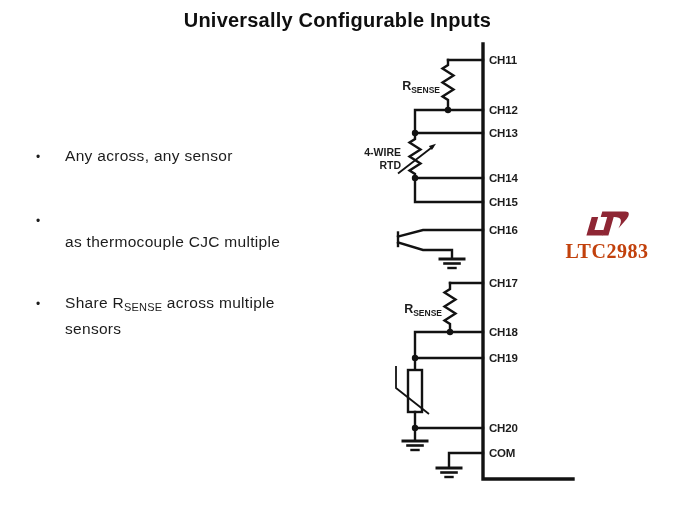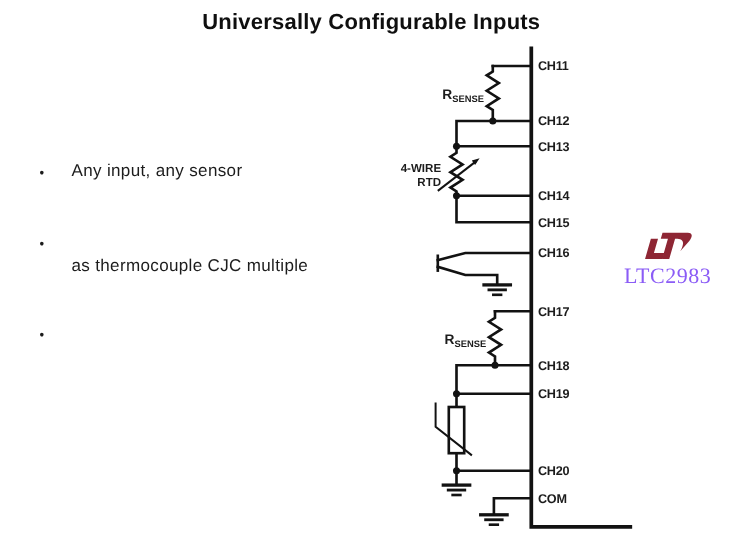--- a/index.html
+++ b/index.html
@@ -23,45 +23,49 @@
   .thin{stroke:#121212;stroke-width:1.8;fill:none;}
   .dotj{fill:#121212;}
   .pin-label{font-family:"Liberation Sans",sans-serif;font-size:11.5px;font-weight:600;
     fill:#1c1c1c;letter-spacing:-.2px;}
   .comp-label{font-family:"Liberation Sans",sans-serif;font-size:12.5px;font-weight:600;fill:#1c1c1c;}
   .comp-label .small{font-size:8.5px;}
   .rtd-label{font-family:"Liberation Sans",sans-serif;font-size:10.5px;font-weight:600;fill:#1c1c1c;}
   .logo{position:absolute;left:580px;top:209px;width:52px;height:29px;}
   .partnum{
     position:absolute;left:553px;top:240px;width:108px;text-align:center;
-    font-family:"Liberation Serif",serif;font-weight:normal;font-size:20px;
-    letter-spacing:.5px;color:#8b5cf6;
+    font-family:"Liberation Serif",serif;font-weight:bold;font-size:20px;
+    letter-spacing:.5px;color:#c2410c;
   }
 </style>
 </head>
 <body>
 
 <div class="slide">
 
   <div class="title">Universally Configurable Inputs</div>
 
   <div>
     <div class="bullet" style="top:145px">
       <span class="dot">•</span>
-      <span class="txt"><span>Any input, any sensor</span></span>
+      <span class="txt"><span>Any across, any sensor</span></span>
     </div>
     <div class="bullet" style="top:209px">
       <span class="dot">•</span>
       <span class="txt">
         <br>
         <span>as thermocouple CJC multiple</span>
       </span>
     </div>
     <div class="bullet" style="top:292px">
       <span class="dot">•</span>
+      <span class="txt">
+        <span>Share R</span><span class="sub">SENSE</span><span> across multiple</span><br>
+        <span>sensors</span>
+      </span>
     </div>
   </div>
 
   <svg class="circuit" viewBox="0 0 325 460">
 
     <path class="bus" d="M133,4 V439 H223"></path>
 
     <path class="wire" d="M133,20 H98"></path>
     <polyline class="wire" points="98,20 98,25 92.5,28.5 103.5,35.5 92.5,42.5 103.5,49.5 92.5,56.5 98,60 98,70"></polyline>
     <text class="comp-label" x="90" y="50" text-anchor="end"><tspan>R</tspan><tspan class="small" dy="2.5">SENSE</tspan></text>

